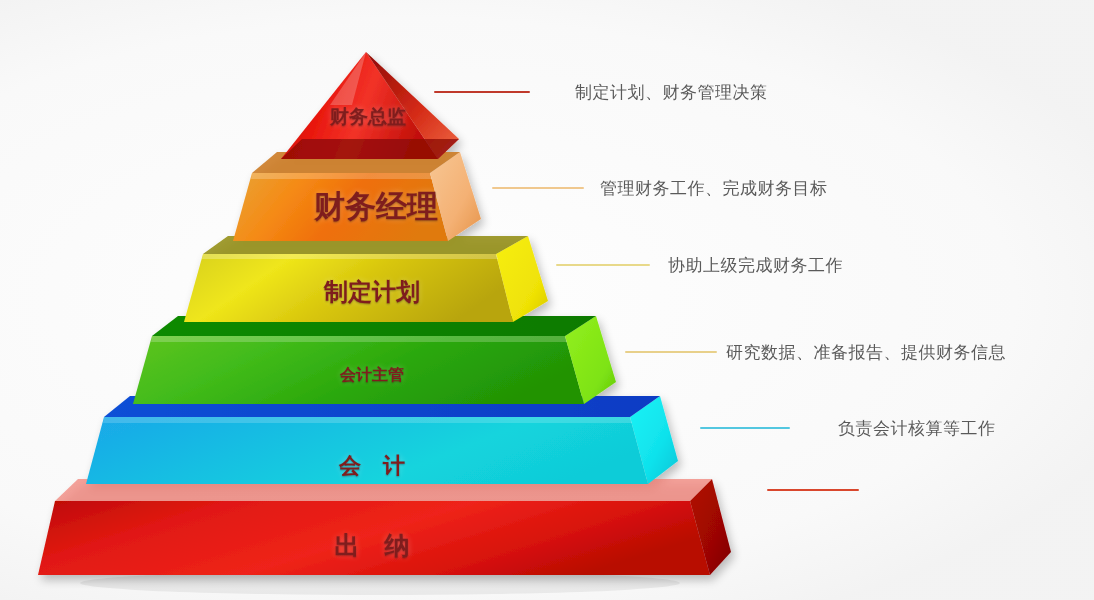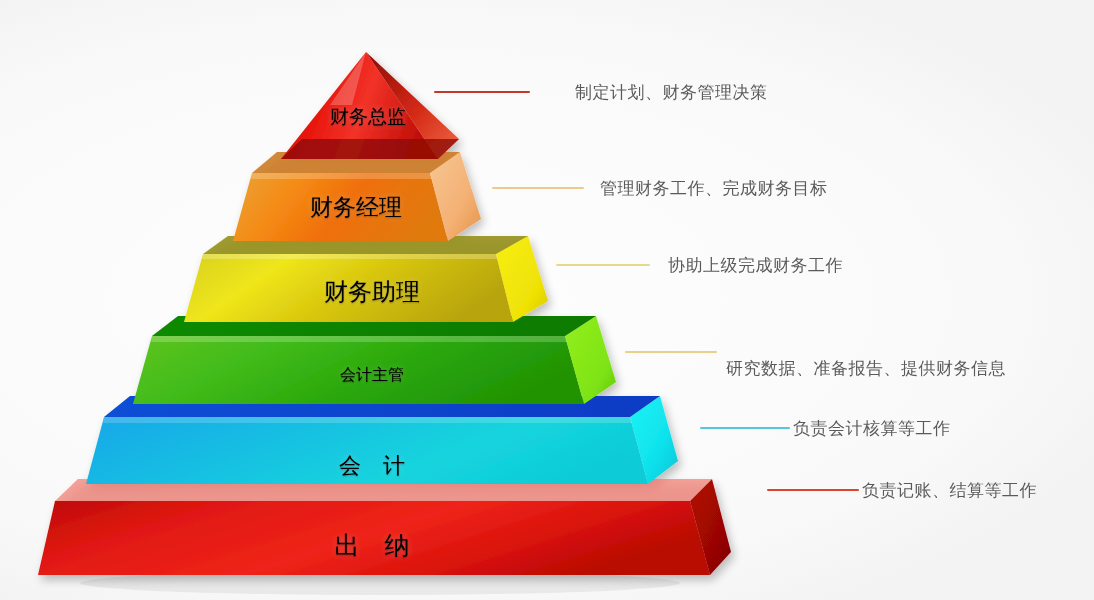--- a/index.html
+++ b/index.html
@@ -31,22 +31,22 @@
   #pyramid-svg {
     position: absolute;
     left: 0;
     top: 0;
     z-index: 1;
   }
 
   .tier-label {
     position: absolute;
     z-index: 3;
-    color: #000000;
-    font-weight: normal;
+    color: #7f1d1d;
+    font-weight: bold;
     white-space: nowrap;
     text-shadow:
       0 1px 2px rgba(0,0,0,0.32),
       0 0 6px rgba(255,255,255,0.30);
     pointer-events: none;
     transform: translate(-50%, -50%);
   }
 
   .callout {
     position: absolute;
@@ -213,33 +213,32 @@
         <polygon points="366,52 281,159 438,159" fill="url(#g1f)"></polygon>
         <polygon points="366,52 438,159 459,139" fill="url(#g1s)"></polygon>
         <polygon points="281,159 438,159 459,139 302,139" fill="#8a0905" opacity="0.75"></polygon>
         <polygon points="366,52 330,105 352,105" fill="rgba(255,255,255,0.22)"></polygon>
       </g>
 
     </g>
   </svg>
 
   <div class="tier-label" style="left:368px; top:117px; font-size:19px;">财务总监</div>
-  <div class="tier-label" style="left:356px; top:207px; font-size:23px;text-align:right;">财务经理</div>
-  <div class="tier-label" style="left:372px; top:292px; font-size:24px;">财务助理</div>
+  <div class="tier-label" style="left:376px; top:207px; font-size:31px;text-align:right;">财务经理</div>
+  <div class="tier-label" style="left:372px; top:292px; font-size:24px;">制定计划</div>
   <div class="tier-label" style="left:372px; top:375px; font-size:16px;">会计主管</div>
   <div class="tier-label" style="left:372px; top:466px; font-size:22px;">会　计</div>
   <div class="tier-label" style="left:372px; top:545px; font-size:25px;text-align:center;">出　纳</div>
 
   <div class="leader" style="left:434px; top:92px; width:96px; background:#c0392b;"></div>
   <div class="leader" style="left:492px; top:188px; width:92px; background:#f0c88e;"></div>
   <div class="leader" style="left:556px; top:265px; width:94px; background:#e8d98a;"></div>
   <div class="leader" style="left:625px; top:352px; width:92px; background:#e8d08a;"></div>
   <div class="leader" style="left:700px; top:428px; width:90px; background:#53c7e0;"></div>
   <div class="leader" style="left:767px; top:490px; width:92px; background:#d9472d;"></div>
 
   <div class="callout" style="left:545px; top:92px;margin-left:30px;">制定计划、财务管理决策</div>
   <div class="callout" style="left:600px; top:188px;">管理财务工作、完成财务目标</div>
   <div class="callout" style="left:668px; top:265px;">协助上级完成财务工作</div>
-  <div class="callout" style="left:726px; top:368px;font-family:Liberation Mono, monospace;">研究数据、准备报告、提供财务信息</div>
-  <div class="callout" style="left:793px; top:428px;">负责会计核算等工作</div>
-  <div class="callout" style="left:862px; top:490px;">负责记账、结算等工作</div>
+  <div class="callout" style="left:726px; top:352px;font-family:Liberation Mono, monospace;">研究数据、准备报告、提供财务信息</div>
+  <div class="callout" style="left:838px; top:428px;">负责会计核算等工作</div>
 
 </div>
 
 </body></html>

